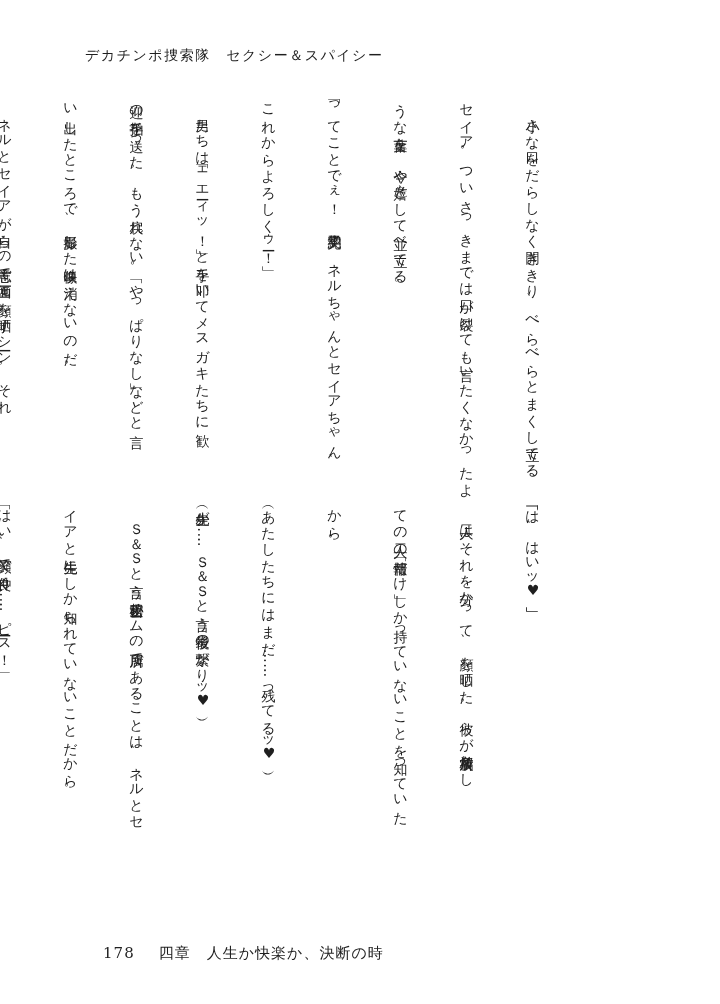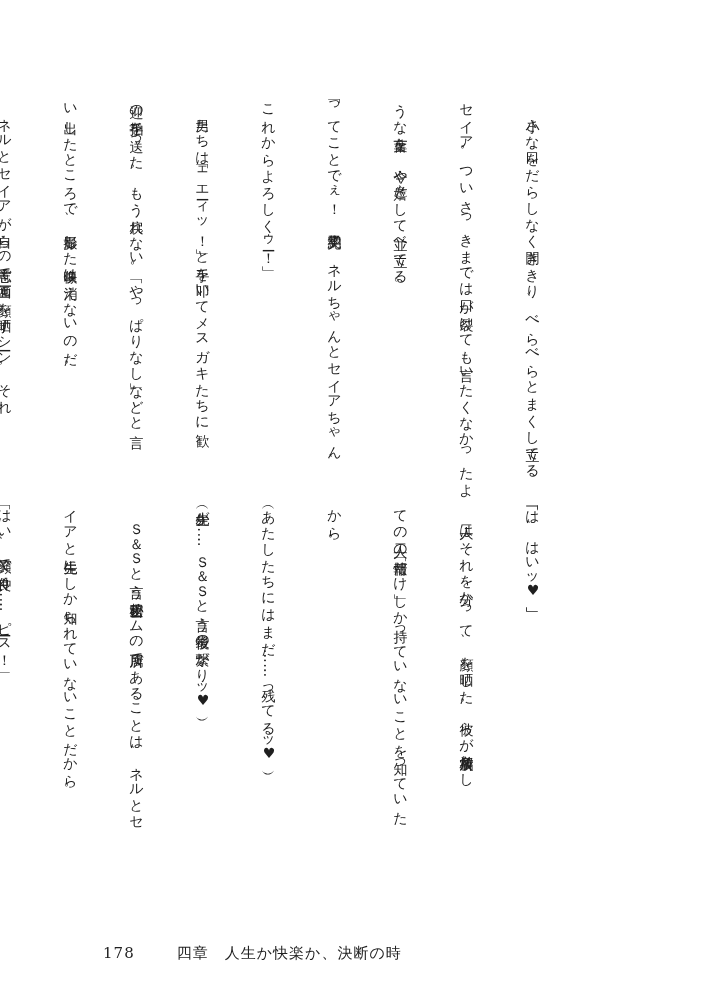--- a/index.html
+++ b/index.html
@@ -48,29 +48,30 @@
   }
   .page-footer {
     position: absolute;
     left: 80px;
     top: 926px;
     font-size: 15px;
     letter-spacing: 1px;
     white-space: pre;
   }
   .page-footer .chapter {
-    margin-left: 42px;
+    margin-left: 24px;
     font-family: Liberation Mono, monospace;
   }
 </style>
 </head>
 <body>
 
 <div class="page">
 
+  <div class="running-header">デカチンポ捜索隊　セクシー＆スパイシー</div>
 
   <div class="vblock vblock-top">
     <p>　小さな口をだらしなく開ききり、べらべらとまくし立てる</p>
     <p>セイア。ついさっきまでは口が裂けても言いたくなかったよ</p>
     <p>うな言葉を、今や嬉々として並べ立てる。</p>
     <p>「ってことでぇ！　契約完了！　ネルちゃんとセイアちゃん、</p>
     <p>これからよろしくゥー！」</p>
     <p>　男たちは「ェエーィッ！」と手を叩いてメスガキたちに歓</p>
     <p>迎の拍手を送った。もう戻れない。「やっぱりなし」などと言</p>
     <p>い出したところで、撮影した映像は消えないのだ。</p>

